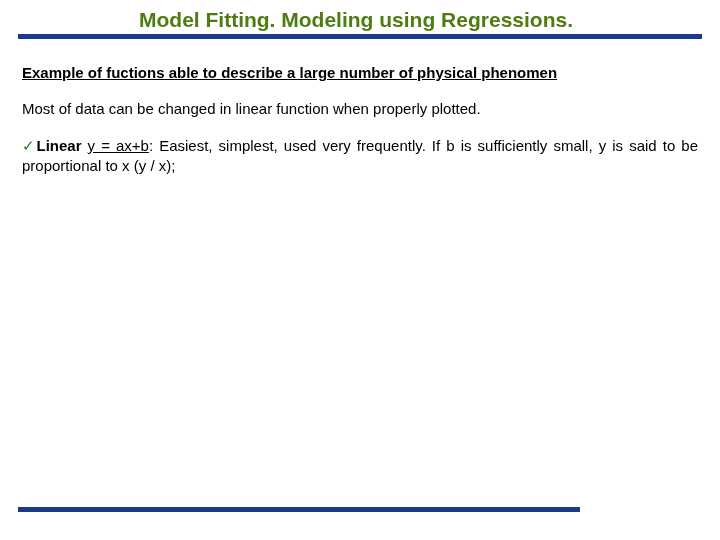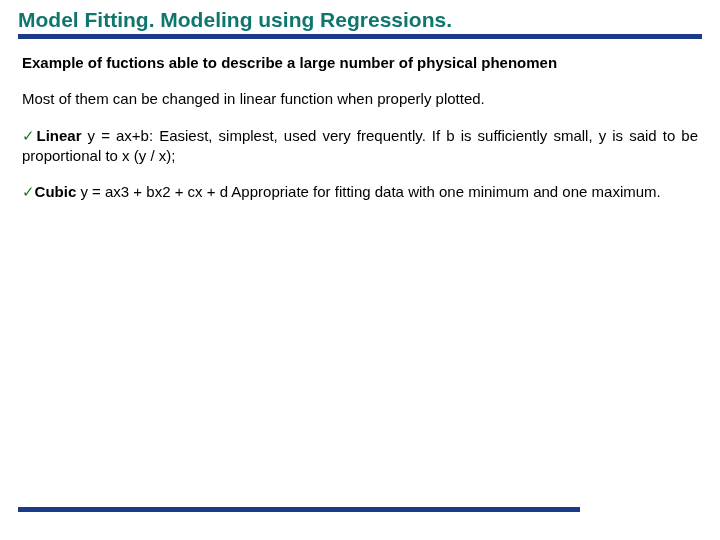--- a/index.html
+++ b/index.html
@@ -14,54 +14,55 @@
   .slide {
     position: relative;
     width: 720px;
     height: 540px;
     box-sizing: border-box;
   }
   .title-wrap {
     padding: 8px 18px 0 18px;
   }
   .title {
-    text-align: left;
+    text-align: center;
     font-weight: bold;
-    color: #0f766e;
+    color: #4d7c0f;
     font-size: 21px;
     margin: 0 8px 2px 0;
   }
   .rule {
     height: 5px;
     background: #1b3a8a;
     margin: 0;
   }
   .body {
     padding: 14px 22px 0 22px;
     color: #000;
     font-size: 15px;
     line-height: 1.35;
     text-align: justify;
   }
   .subhead {
     font-weight: bold;
-    margin: 0 0 16px 0;
+    margin: 10px 0 16px 0;
+    text-decoration: underline;
   }
   .para {
     margin: 0 0 16px 0;
   }
   .item {
     margin: 0 0 16px 0;
   }
   .check {
     color: #1a7a1a;
     font-family: Arial, sans-serif;
   }
   .b { font-weight: bold; }
-  .u { }
+  .u { text-decoration: underline; }
   .footer-rule {
     position: absolute;
     left: 18px;
     right: 140px;
     bottom: 28px;
     height: 5px;
     background: #1b3a8a;
   }
 </style>
 </head>
@@ -71,30 +72,27 @@
 
   <div class="title-wrap">
     <p class="title">Model Fitting. Modeling using Regressions.</p>
     <div class="rule"></div>
   </div>
 
   <div class="body">
 
     <p class="subhead">Example of fuctions able to describe a large number of physical phenomen</p>
 
-    <p class="para">Most of them can be changed in linear function when properly plotted.</p>
+    <p class="para">Most of data can be changed in linear function when properly plotted.</p>
 
     <p class="item">
       <span class="check">✓</span><span class="b">Linear</span>
       <span class="u">y = ax+b</span><span>: Easiest, simplest, used very frequently. If b is sufficiently small, y is said to be proportional to x (y / x);</span>
     </p>
 
 
-    <p class="item">
-      <span class="check">✓</span><span class="b">Cubic</span><span class="u"> y = ax3 + bx2 + cx + d</span><span> Appropriate for fitting data with one minimum and one maximum.</span>
-    </p>
 
 
   </div>
 
   <div class="footer-rule"></div>
 
 </div>
 
 </body></html>

